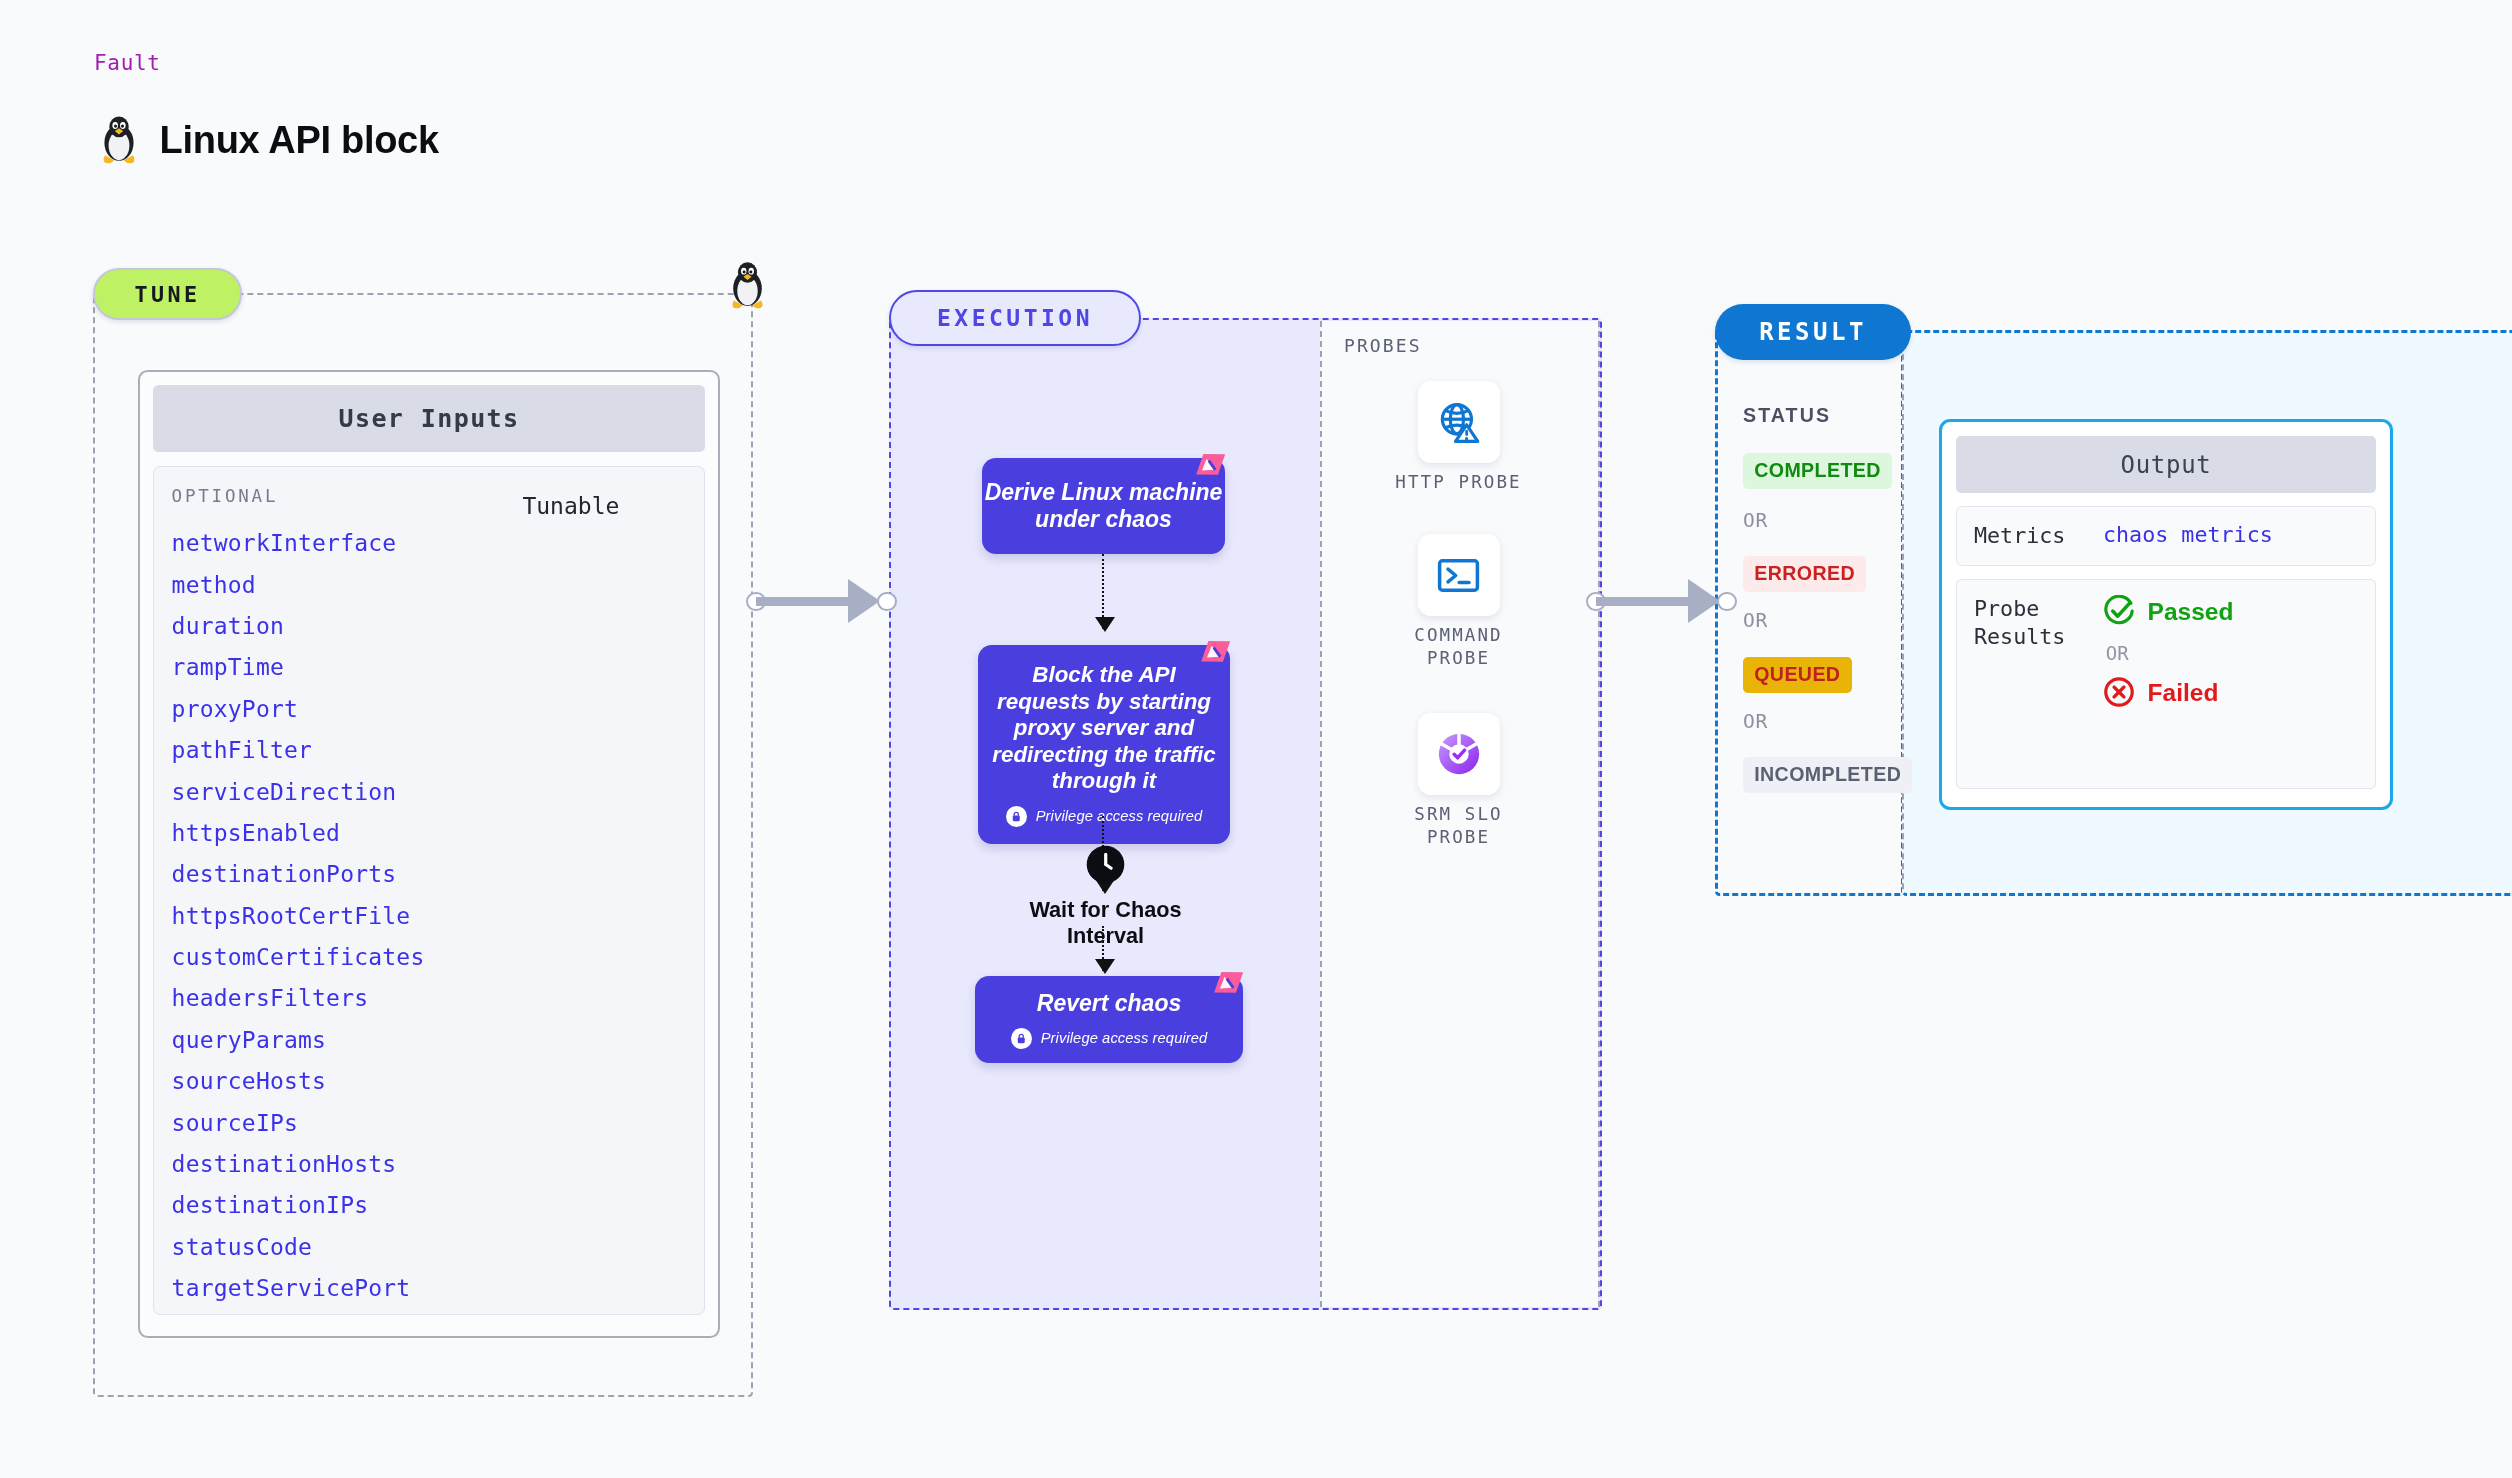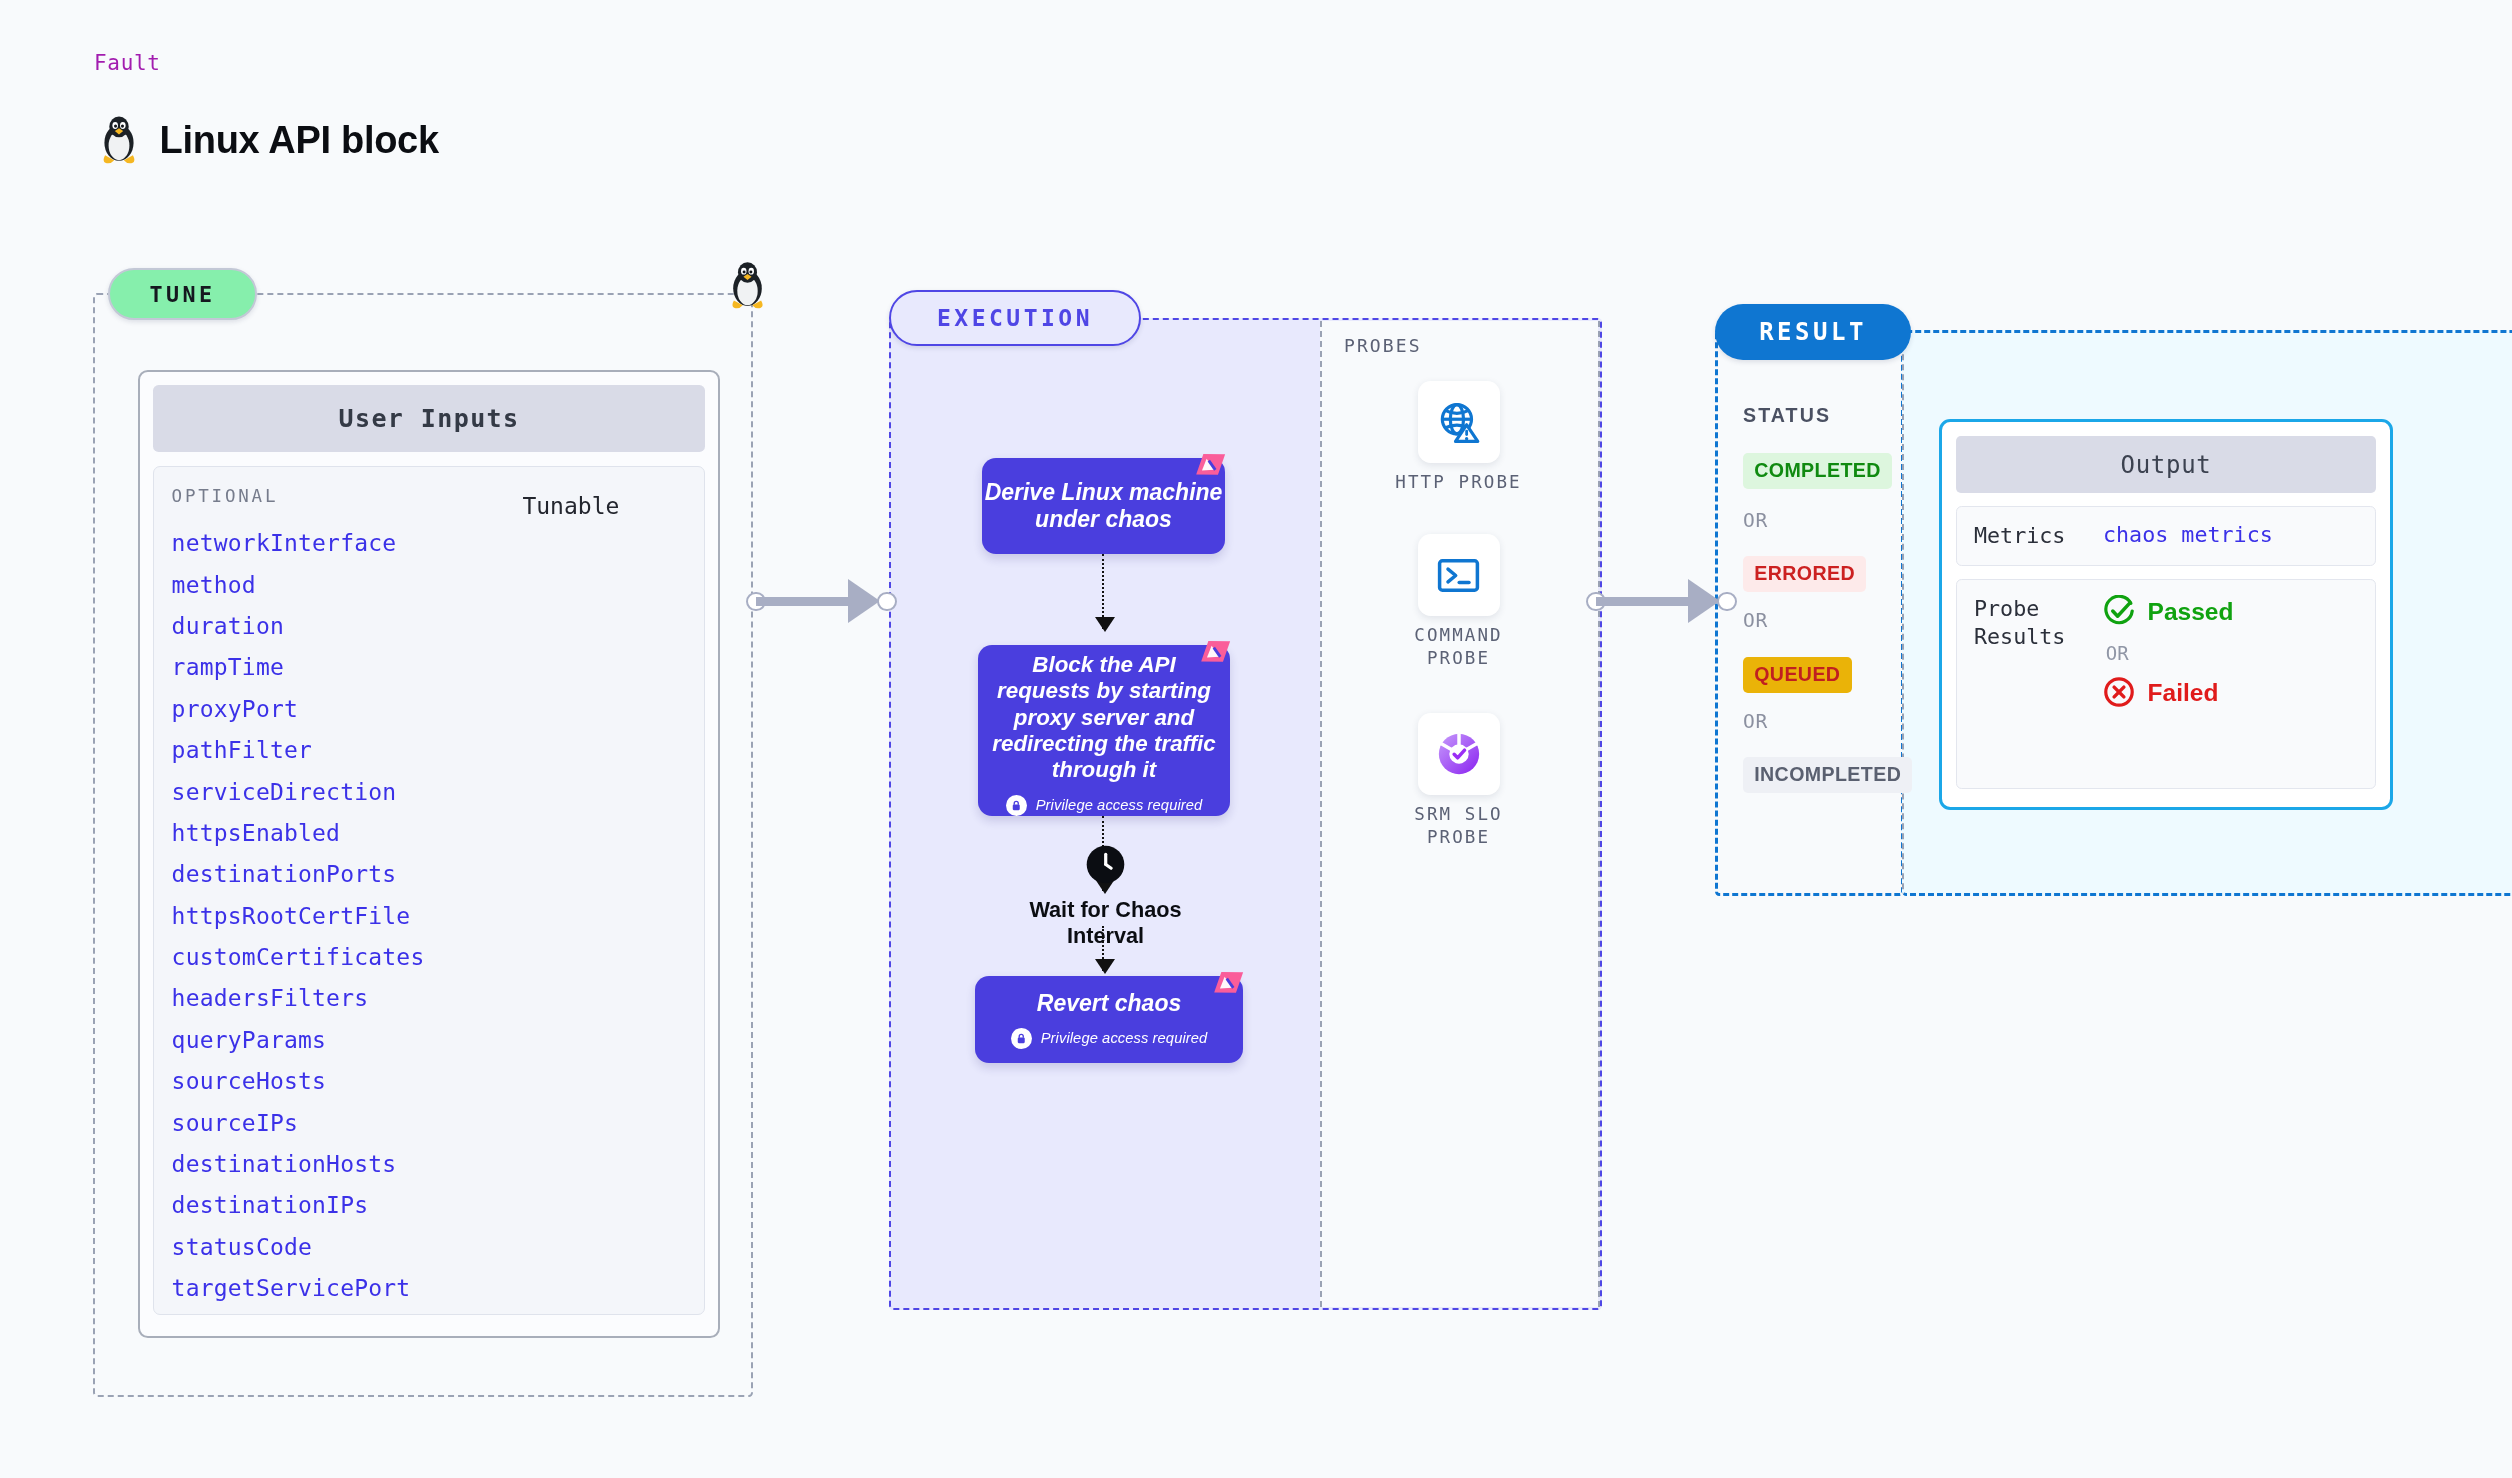--- a/index.html
+++ b/index.html
@@ -34,22 +34,22 @@
     position: absolute;
     display: flex; align-items: center; justify-content: center;
     border-radius: 698px;
     font-family: "DejaVu Sans Mono", monospace;
     font-weight: bold;
     letter-spacing: 3.5px;
     z-index: 20;
     box-shadow: 0 2.1px 4.9px rgba(30,40,80,.13);
   }
   #pill-tune {
-    left: 108px; top: 268px; width: 149px; height: 52px;
-    background: #86efac; border: 2.1px solid #c3c8d6;
+    left: 93px; top: 268px; width: 149px; height: 52px;
+    background: #bef264; border: 2.1px solid #c3c8d6;
     color: #15181f; font-size: 21.7px;
   }
   #pill-exec {
     left: 889px; top: 290px; width: 252px; height: 56px;
     background: #e8e9fd; border: 2.8px solid #4f46e5;
     color: #4f46e5; font-size: 23px;
   }
   #pill-result {
     left: 1715px; top: 304px; width: 196px; height: 56px;
     background: #0f76d1; border: none;
@@ -156,21 +156,21 @@
     display: flex; align-items: center; gap: 9px;
     font-size: 14.7px; font-weight: normal; margin-top: 11.2px;
     letter-spacing: 0.1px;
   }
   .lock-circle {
     width: 21px; height: 21px; border-radius: 50%; background: #fff;
     display: flex; align-items: center; justify-content: center;
   }
 
   #node1 { left: 93px; top: 140px; width: 243px; height: 96px; font-size: 23px; }
-  #node2 { left: 89px; top: 327px; width: 252px; height: 171px; font-size: 22.4px; padding: 0 12.6px; justify-content: flex-end; }
+  #node2 { left: 89px; top: 327px; width: 252px; height: 199px; font-size: 22.4px; padding: 0 12.6px; }
   #node4 { left: 86px; top: 658px; width: 268px; height: 87px; font-size: 23px; align-items: center; }
 
   .dotline {
     position: absolute; width: 0; border-left: 2.8px dotted #111;
   }
   .dotline::after {
     content: ""; position: absolute; left: -9px; bottom: -2.8px;
     width: 0; height: 0;
     border-left: 10.5px solid transparent; border-right: 10.5px solid transparent;
     border-top: 15.4px solid #111;

